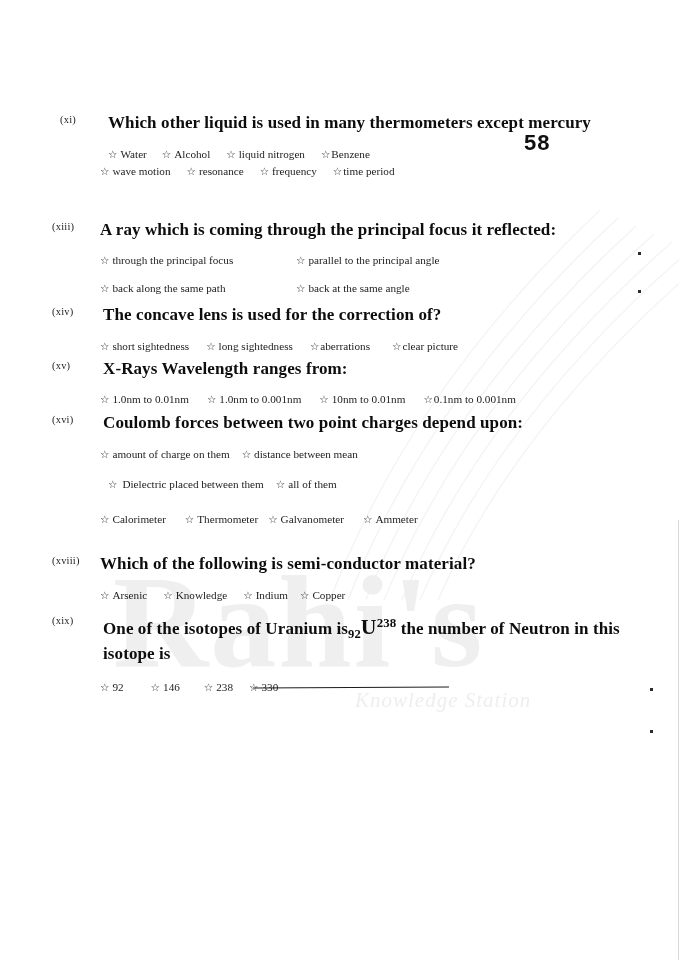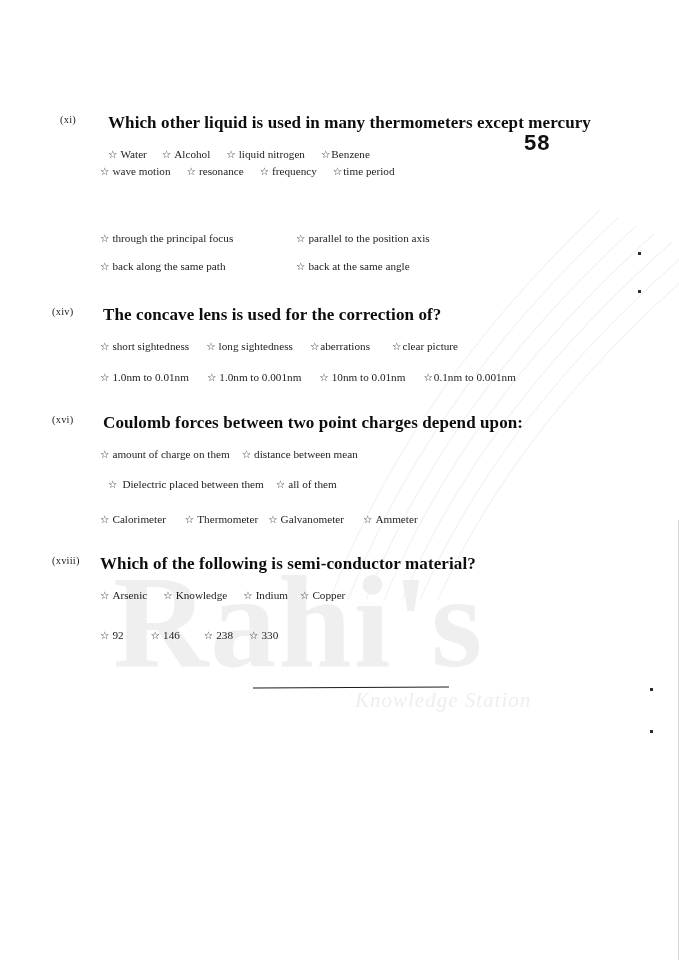--- a/index.html
+++ b/index.html
@@ -254,32 +254,36 @@
           </span>
           <span class="opt">
             <span class="star" style="margin-right:1px;">☆</span>
             <span class="opt-label">time period</span>
           </span>
         </div>
       </div>
     </div>
 
     <div class="qblock" style="top:219px;">
+      <div class="qrow">
+        <div class="qnum">(xiii)</div>
+        <div class="qtext">A ray which is coming through the principal focus it reflected:</div>
+      </div>
       <div class="optgrid" style="margin-top:13px;">
         <div class="gridrow">
           <div class="col1">
             <span class="opt">
               <span class="star">☆</span>
               <span class="opt-label">through the principal focus</span>
             </span>
           </div>
           <div class="col2">
             <span class="opt">
               <span class="star">☆</span>
-              <span class="opt-label">parallel to the position axis</span>
+              <span class="opt-label">parallel to the principal angle</span>
             </span>
           </div>
         </div>
         <div class="gridrow" style="margin-top:15px;">
           <div class="col1">
             <span class="opt">
               <span class="star">☆</span>
               <span class="opt-label">back along the same path</span>
             </span>
           </div>
@@ -314,20 +318,24 @@
           </span>
           <span class="opt">
             <span class="star" style="margin-right:1px;">☆</span>
             <span class="opt-label">clear picture</span>
           </span>
         </div>
       </div>
     </div>
 
     <div class="qblock" style="top:358px;">
+      <div class="qrow">
+        <div class="qnum">(xv)</div>
+        <div class="qtext indent">X-Rays Wavelength ranges from:</div>
+      </div>
       <div class="opts" style="margin-top:12px;">
         <div class="optline">
           <span class="opt" style="margin-right:18px;">
             <span class="star">☆</span>
             <span class="opt-label">1.0nm to 0.01nm</span>
           </span>
           <span class="opt" style="margin-right:18px;">
             <span class="star">☆</span>
             <span class="opt-label">1.0nm to 0.001nm</span>
           </span>
@@ -416,20 +424,24 @@
           </span>
           <span class="opt">
             <span class="star">☆</span>
             <span class="opt-label">Copper</span>
           </span>
         </div>
       </div>
     </div>
 
     <div class="qblock" style="top:613px;">
+      <div class="qrow">
+        <div class="qnum">(xix)</div>
+        <div class="qtext indent"><span>One of the isotopes of Uranium is</span><span class="sub">92</span><span class="bigU">U</span><span class="supnum">238</span>&nbsp;<span>the number of Neutron in this isotope is</span></div>
+      </div>
       <div class="opts" style="margin-top:15px;">
         <div class="optline">
           <span class="opt" style="margin-right:27px;">
             <span class="star">☆</span>
             <span class="opt-label">92</span>
           </span>
           <span class="opt" style="margin-right:24px;">
             <span class="star">☆</span>
             <span class="opt-label">146</span>
           </span>

